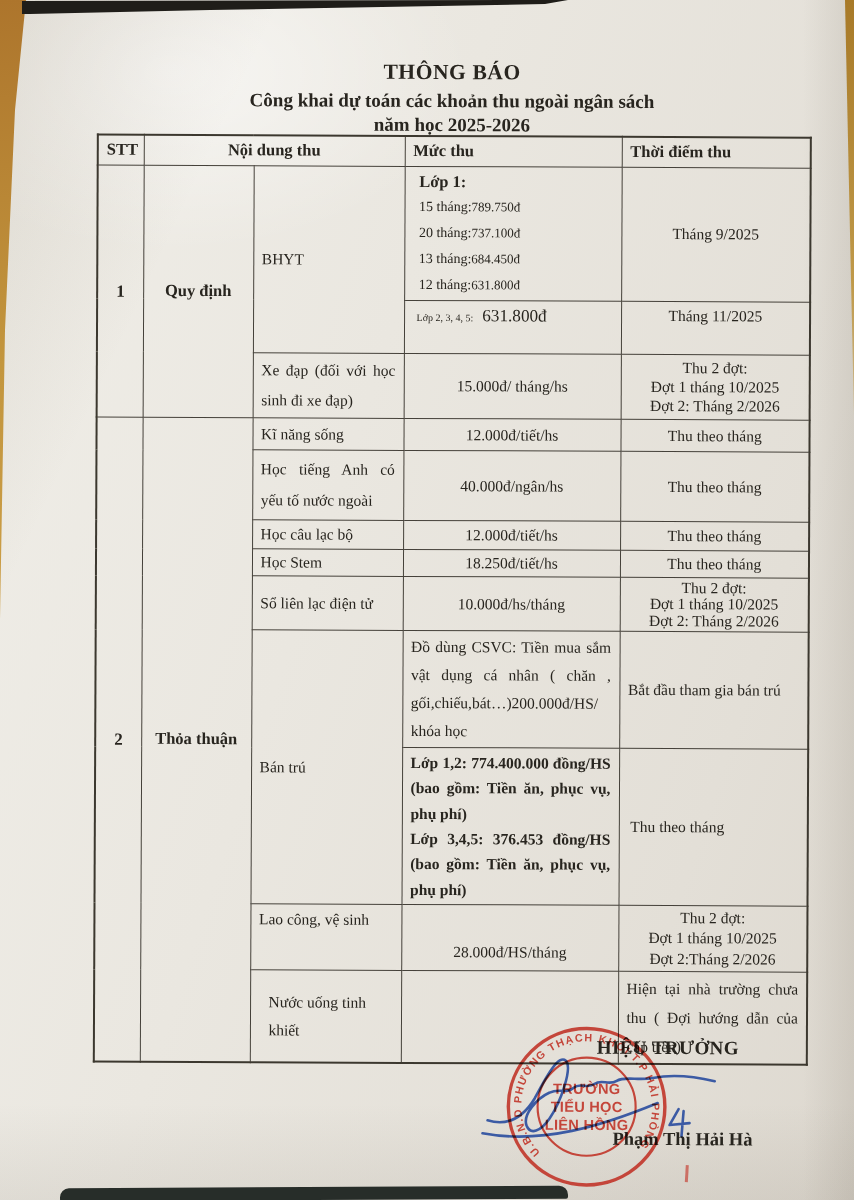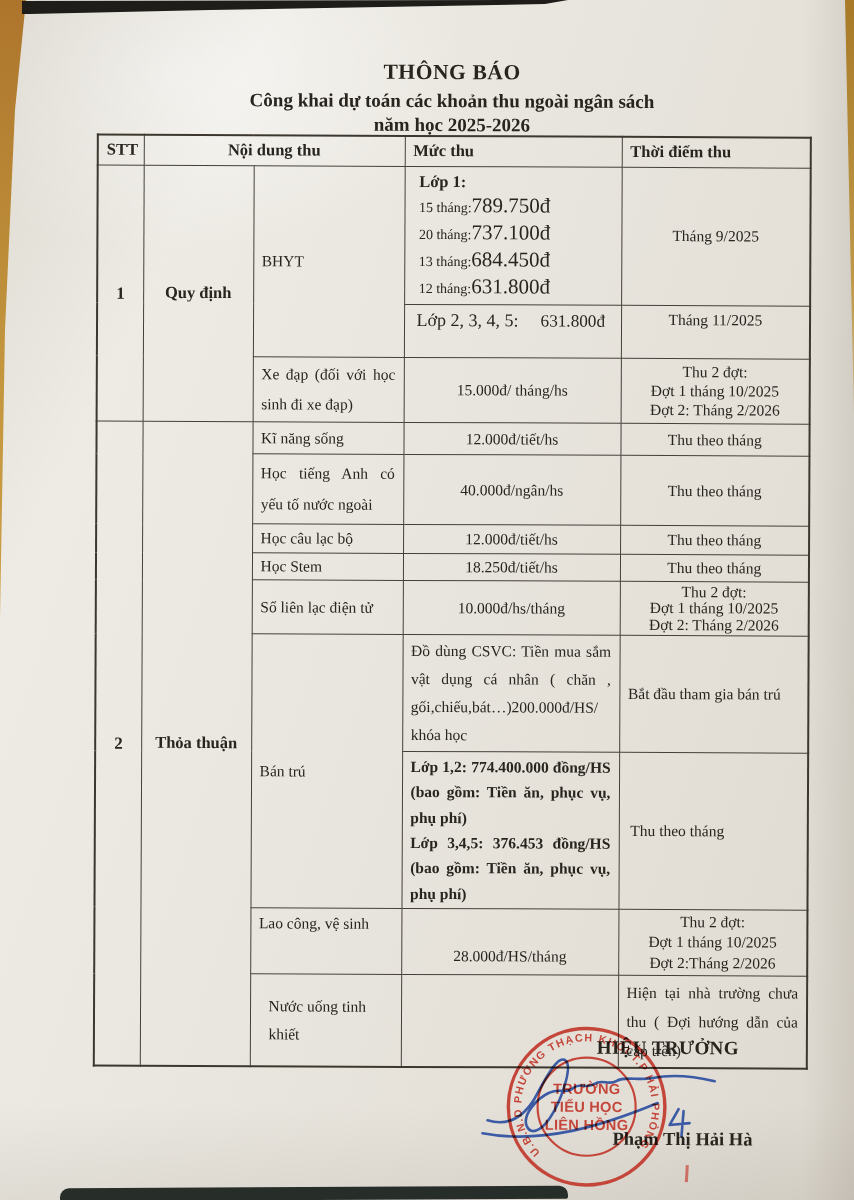--- a/index.html
+++ b/index.html
@@ -38,23 +38,23 @@
   .c-cat{font-weight:bold;font-size:16.5px;text-align:center;}
   .c-item{text-align:left;padding:4px 8px 4px 11px;}
   .two-line{line-height:1.95;text-align:justify;padding-right:12px;}
   .c-fee{text-align:center;}
   .c-time{text-align:center;}
   .v-top{vertical-align:top !important;padding-top:4px !important;}
   .lop1-cell{vertical-align:top !important;padding:4px 8px 2px 14px !important;text-align:left;}
   .lop1-head{font-weight:bold;font-size:16.5px;line-height:22px;}
   .fee-line{line-height:25.3px;white-space:nowrap;}
   .fee-line .lbl{font-size:14px;}
-  .fee-line .val{font-size:21px;}
+  .fee-line .val{font-size:13px;}
   .lop2345-cell{vertical-align:top !important;padding:4px 6px 0 12px !important;text-align:left;white-space:nowrap;}
-  .lop2345-cell .lbl{font-size:18px;margin-right:22px;}
+  .lop2345-cell .lbl{font-size:10px;margin-right:9px;}
   .lop2345-cell .val{font-size:17.2px;}
   .time3 div{line-height:19px;}
   .time3tight div{line-height:16.3px;}
   .time3mid div{line-height:20.5px;}
   .fee-block{text-align:justify;line-height:28px;padding:2px 11px;vertical-align:top !important;}
   .fee-block2{text-align:justify;line-height:25.3px;padding:1px 11px;vertical-align:top !important;font-weight:bold;}
   .time-just{text-align:justify;line-height:28px;padding:4px 11px;}
   .laocong-name{vertical-align:top !important;padding-top:5px !important;}
   .laocong-fee{vertical-align:bottom !important;padding-bottom:9px !important;text-align:center;}
 

